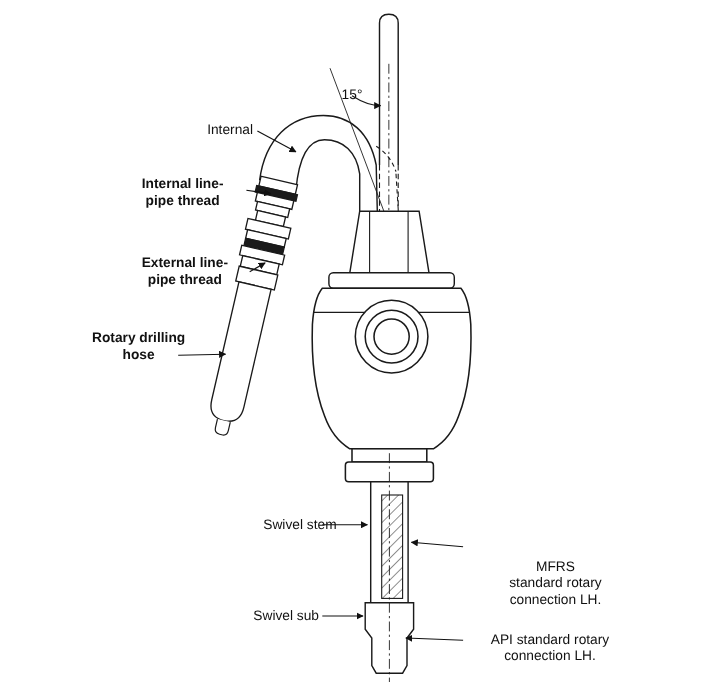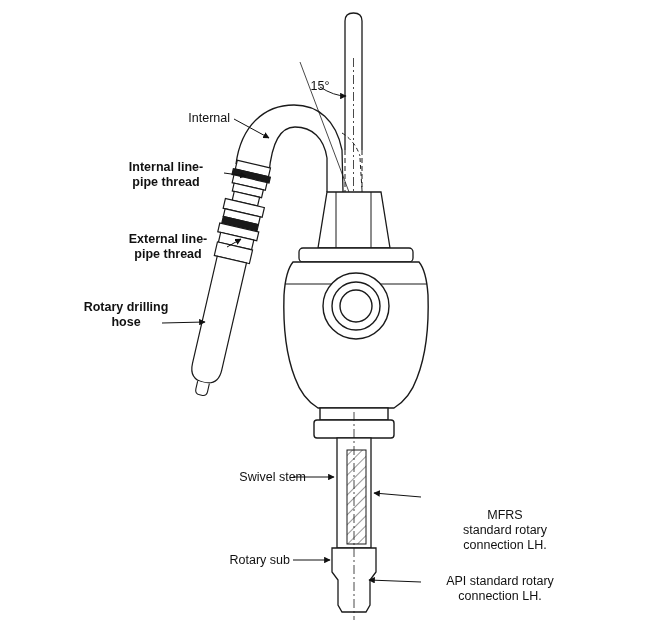--- a/index.html
+++ b/index.html
@@ -113,17 +113,17 @@
   <div class="label t-center" style="left:112px;top:160px;width:108px;">Internal line-
 pipe thread</div>
   <div class="label t-center" style="left:112px;top:232px;width:112px;">External line-
 pipe thread</div>
   <div class="label t-center" style="left:72px;top:300px;width:108px;">Rotary drilling
 hose</div>
   <div class="label t-right" style="left:206px;top:470px;width:100px;">Swivel stem</div>
   <div class="label t-left" style="left:425px;top:489px;width:160px;margin-top:19px;">MFRS
 standard rotary
 connection LH.</div>
-  <div class="label t-right" style="left:190px;top:553px;width:100px;">Rotary sub</div>
+  <div class="label t-right" style="left:190px;top:553px;width:100px;">Swivel sub</div>
   <div class="label t-left" style="left:415px;top:574px;width:170px;">API standard rotary
 connection LH.</div>
 
 </div>
 
 </body></html>

